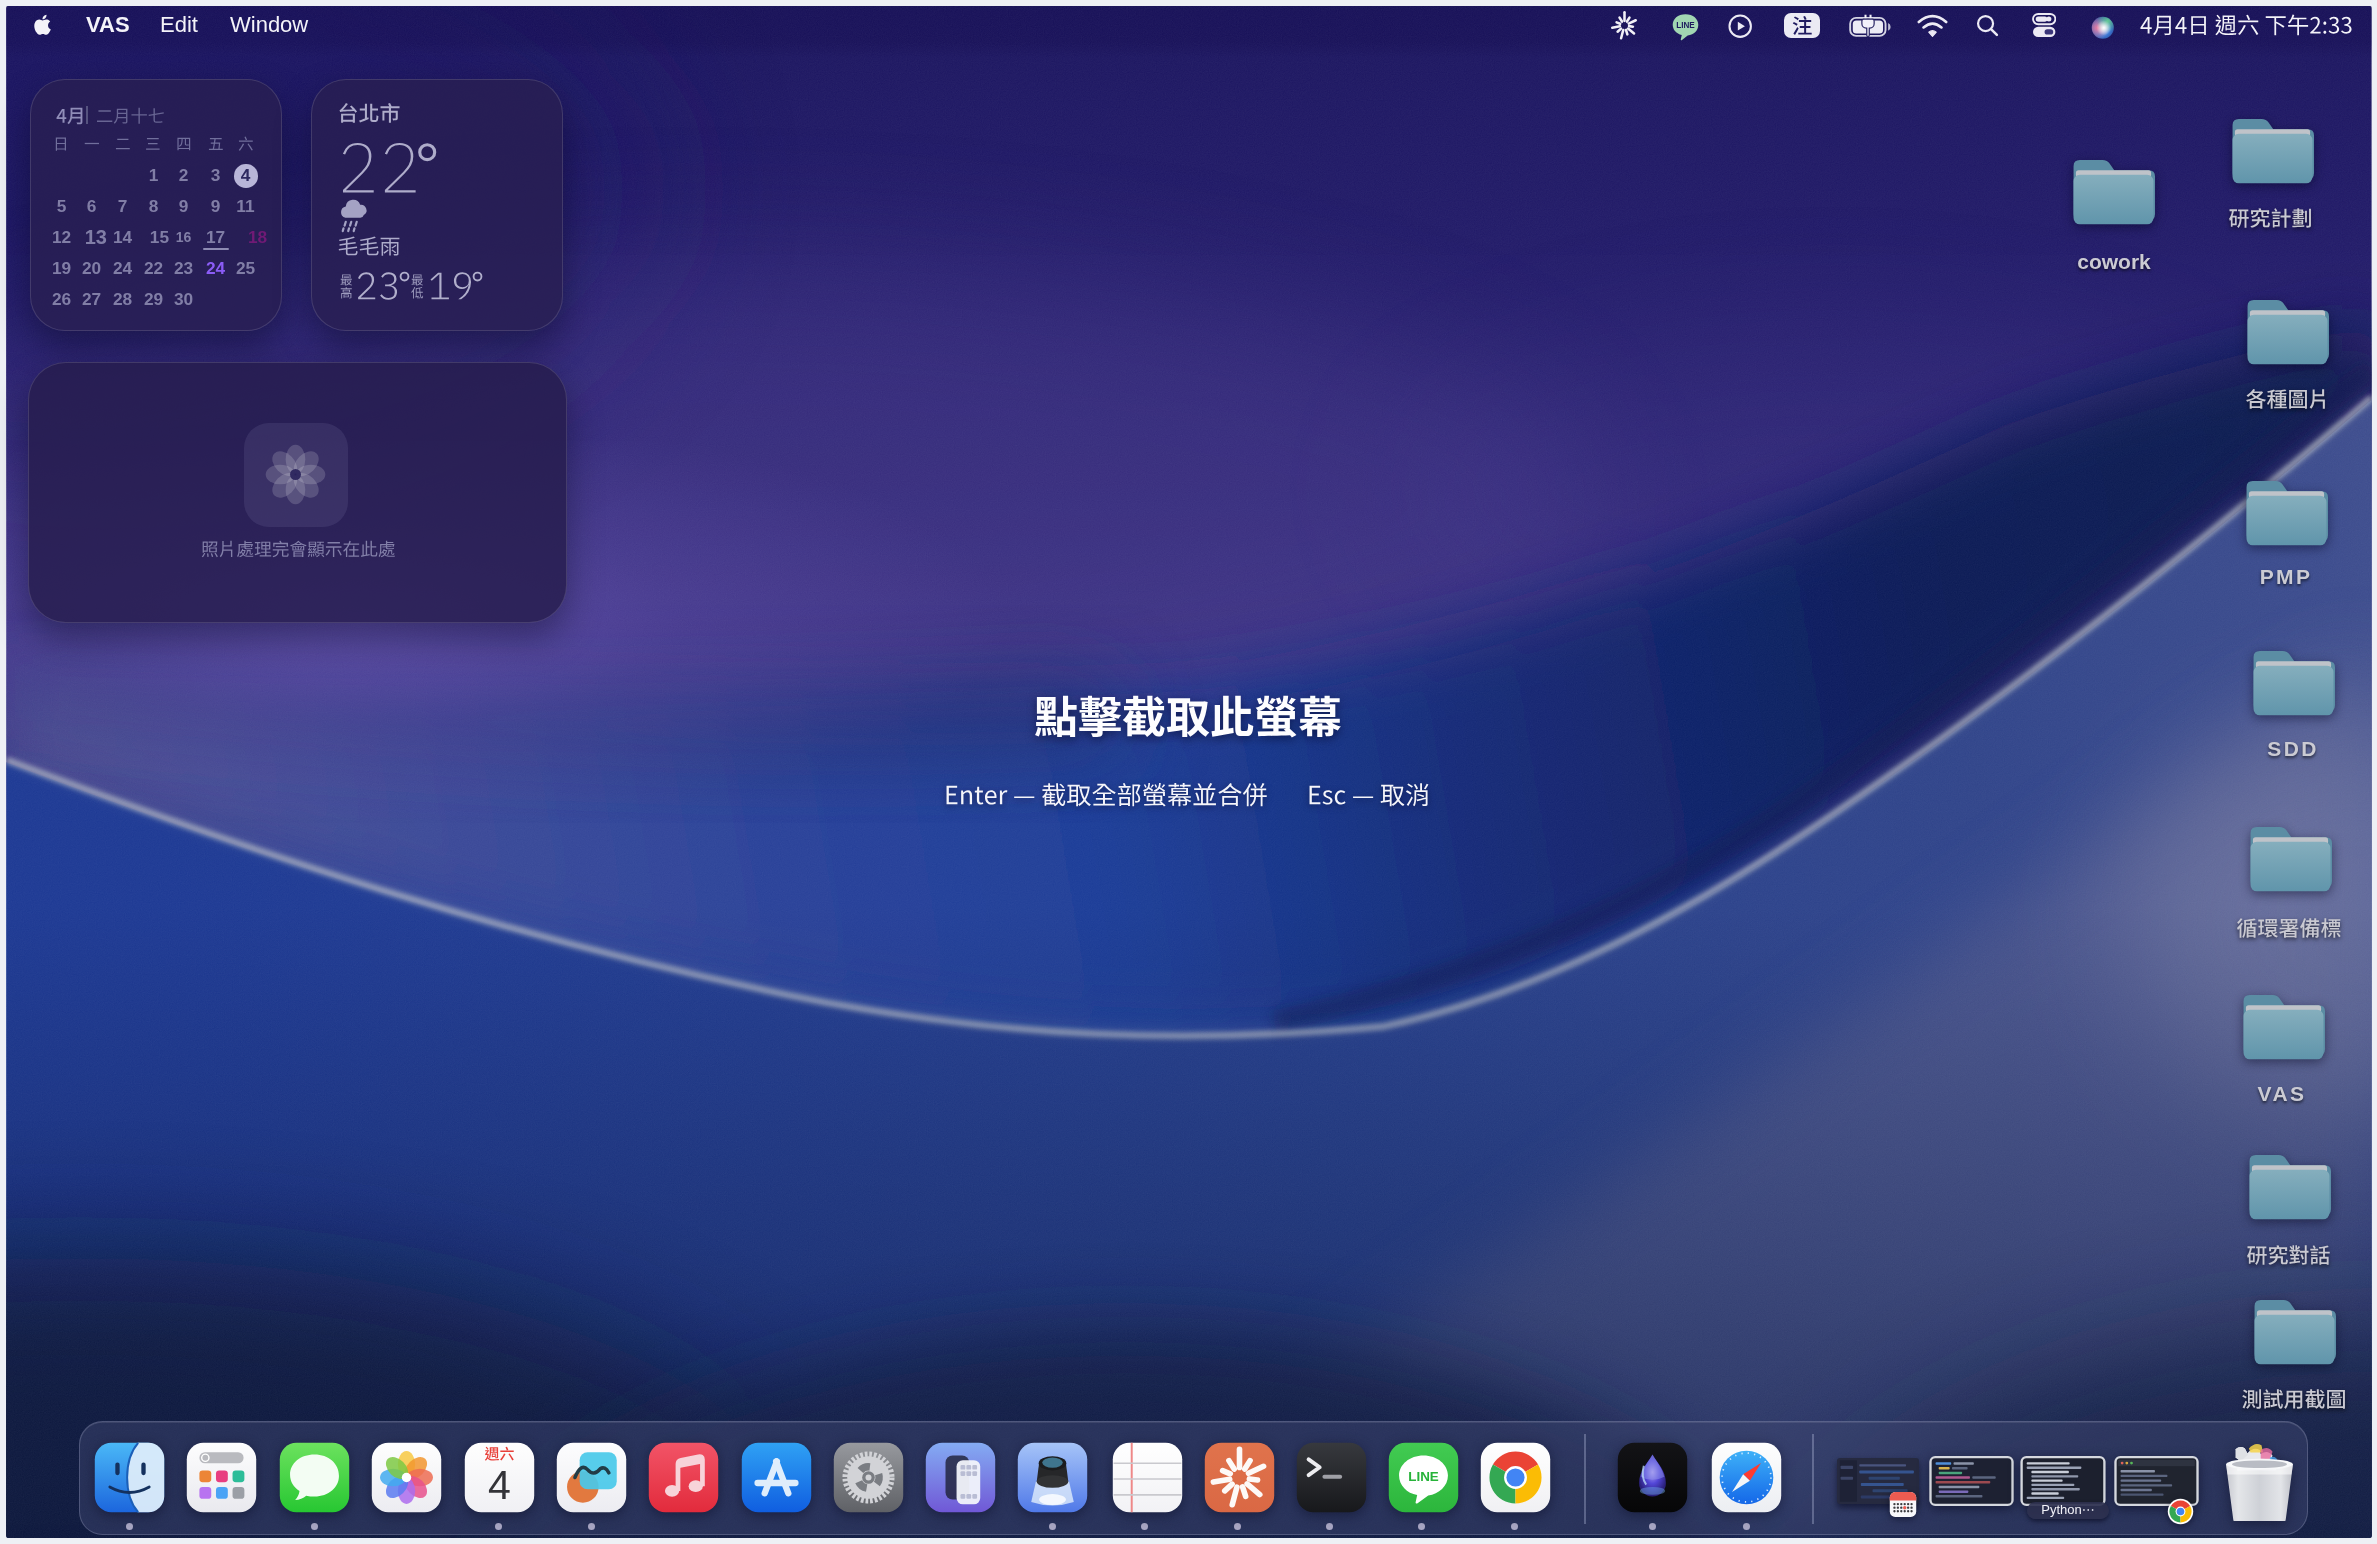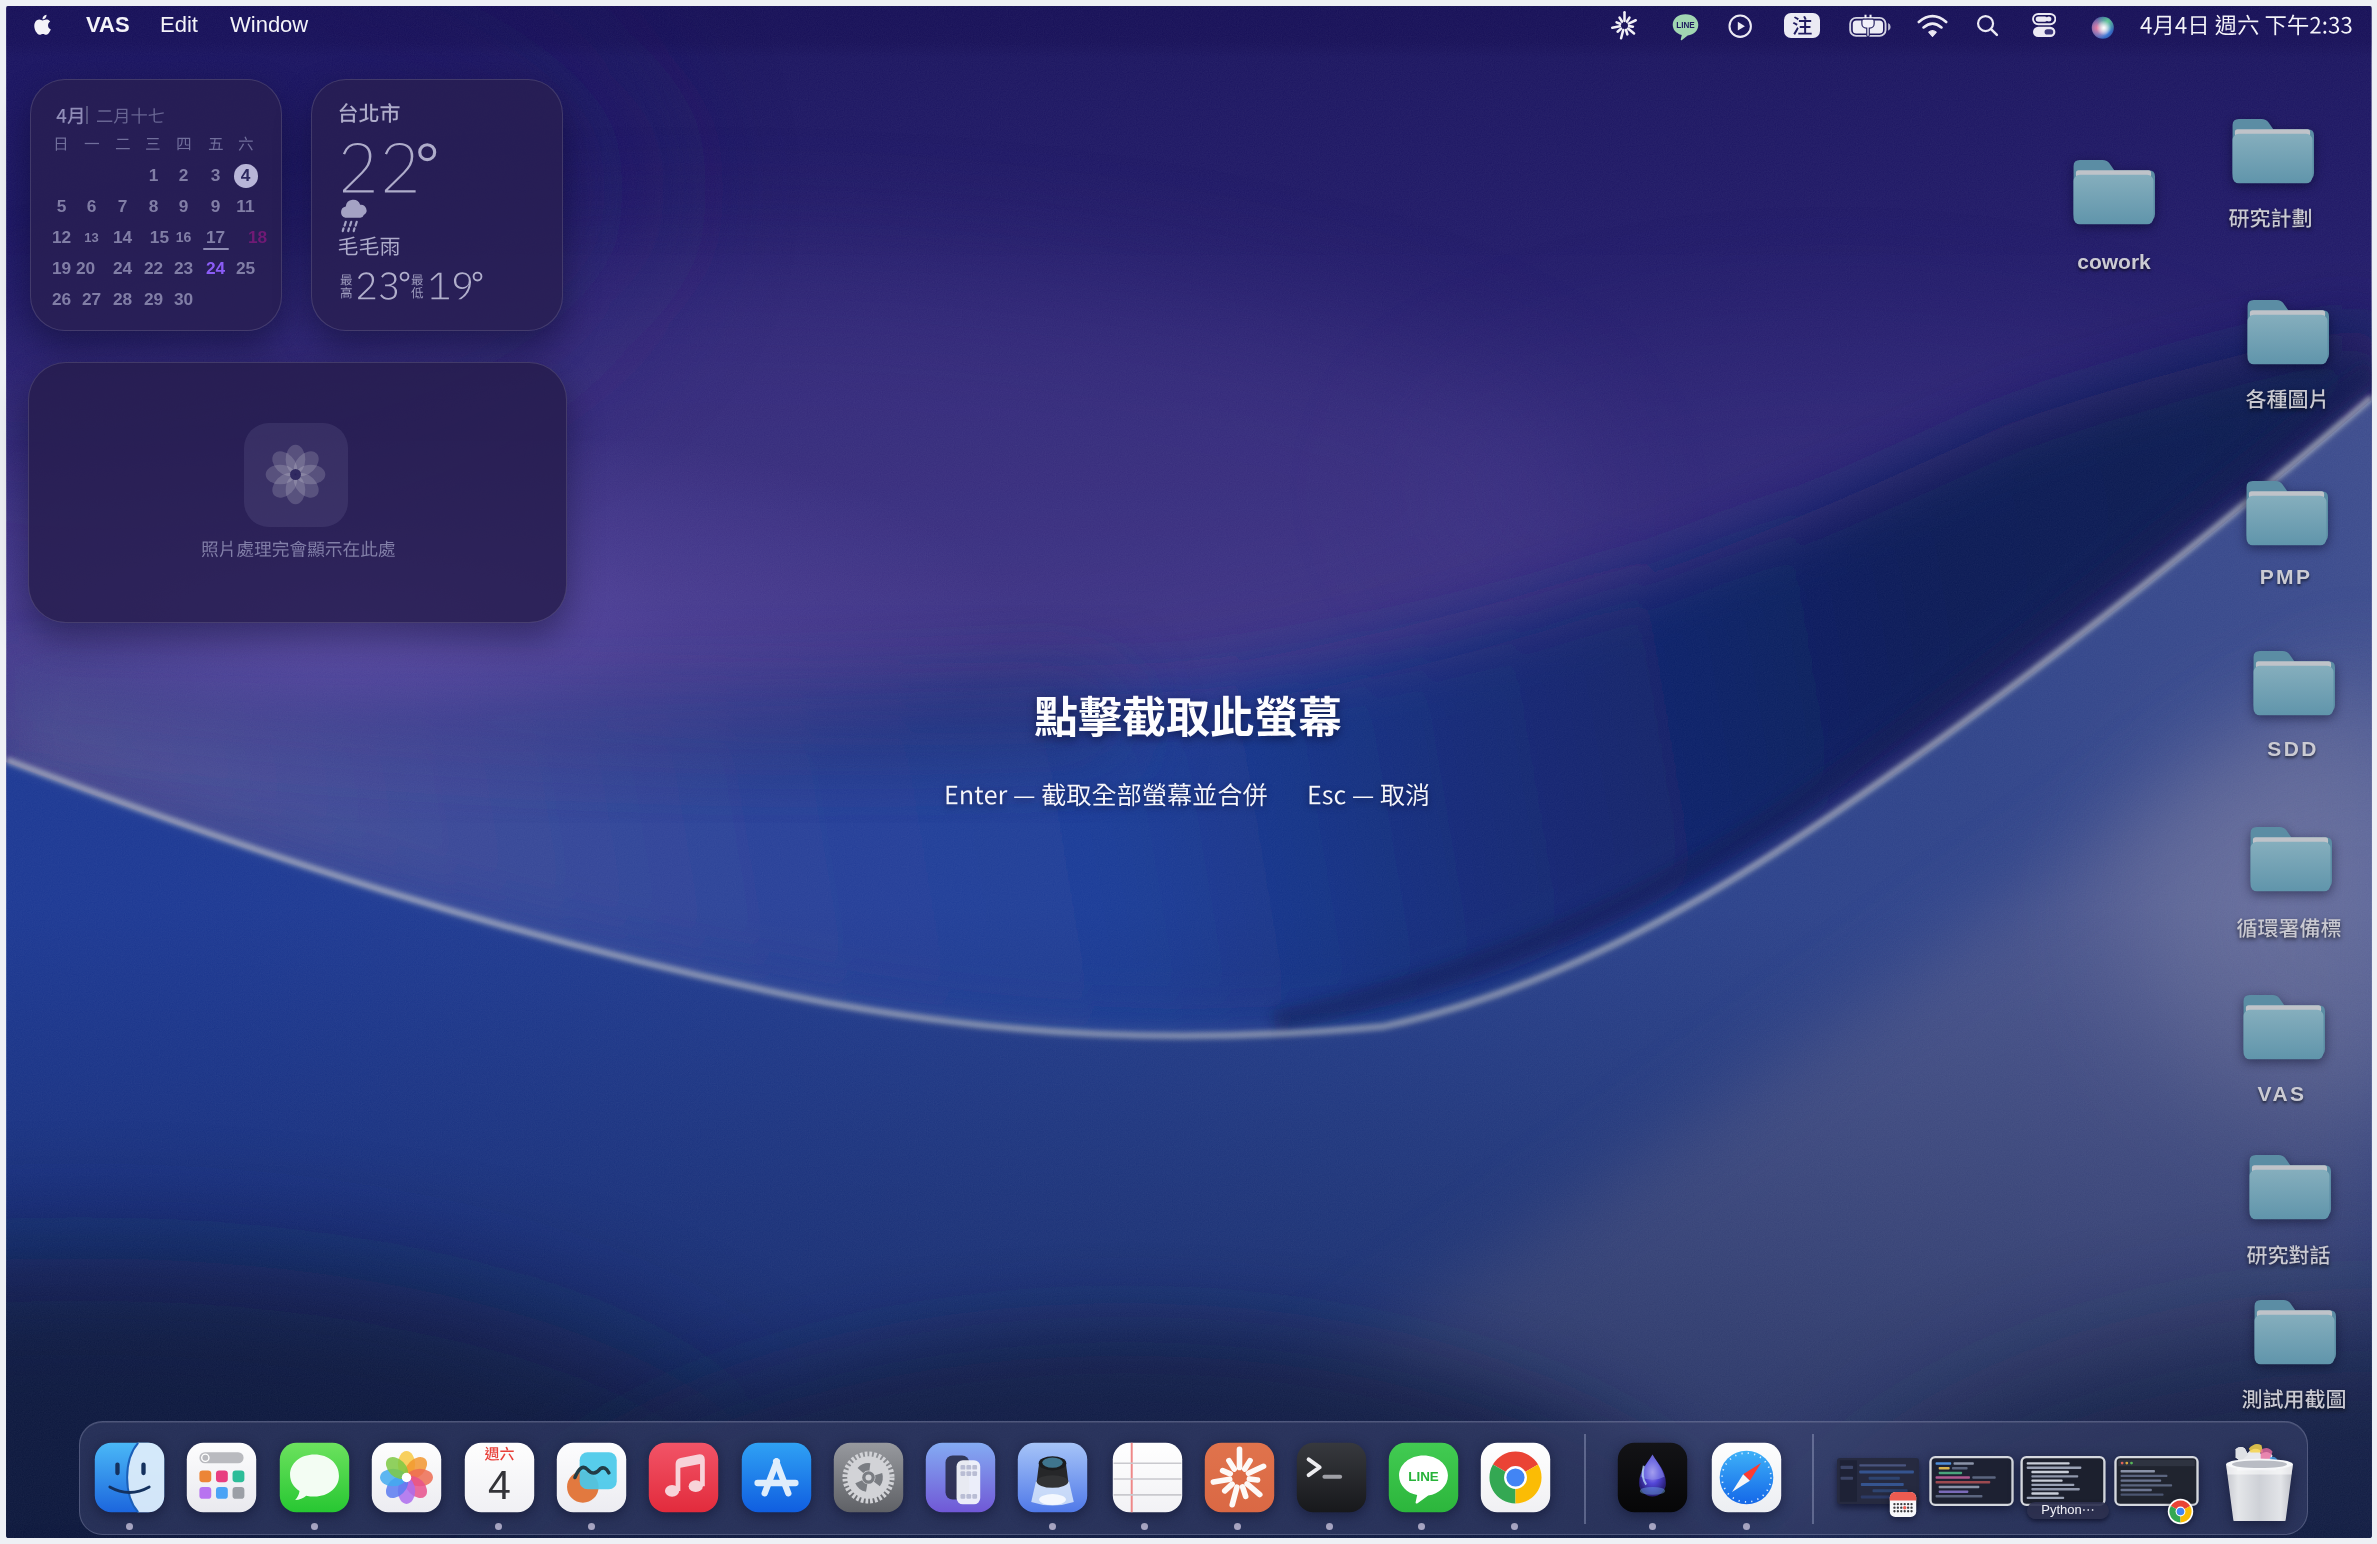--- a/index.html
+++ b/index.html
@@ -268,28 +268,28 @@
 <div class="abs" style="left:200px;top:164px;width:31px;height:23.6px;line-height:23.6px;text-align:center;font-size:17.3px;font-weight:600;color:#817ea6">3</div>
 <div class="abs" style="left:230px;top:164px;width:31px;height:23.6px;line-height:23.6px;text-align:center;font-size:17.3px;font-weight:600;color:#2e2960">4</div>
 <div class="abs" style="left:46px;top:195px;width:31px;height:23.6px;line-height:23.6px;text-align:center;font-size:17.3px;font-weight:600;color:#817ea6">5</div>
 <div class="abs" style="left:76px;top:195px;width:31px;height:23.6px;line-height:23.6px;text-align:center;font-size:17.3px;font-weight:600;color:#817ea6">6</div>
 <div class="abs" style="left:107px;top:195px;width:31px;height:23.6px;line-height:23.6px;text-align:center;font-size:17.3px;font-weight:600;color:#817ea6">7</div>
 <div class="abs" style="left:138px;top:195px;width:31px;height:23.6px;line-height:23.6px;text-align:center;font-size:17.3px;font-weight:600;color:#817ea6">8</div>
 <div class="abs" style="left:168px;top:195px;width:31px;height:23.6px;line-height:23.6px;text-align:center;font-size:17.3px;font-weight:600;color:#817ea6">9</div>
 <div class="abs" style="left:200px;top:195px;width:31px;height:23.6px;line-height:23.6px;text-align:center;font-size:17.3px;font-weight:600;color:#817ea6">9</div>
 <div class="abs" style="left:230px;top:195px;width:31px;height:23.6px;line-height:23.6px;text-align:center;font-size:17.3px;font-weight:600;color:#817ea6">11</div>
 <div class="abs" style="left:46px;top:226px;width:31px;height:23.6px;line-height:23.6px;text-align:center;font-size:17.3px;font-weight:600;color:#817ea6">12</div>
-<div class="abs" style="left:76px;top:226px;width:31px;height:23.6px;line-height:23.6px;text-align:center;font-size:13px;font-weight:600;color:#817ea6">13</div>
+<div class="abs" style="left:76px;top:226px;width:31px;height:23.6px;line-height:23.6px;text-align:right;font-size:20px;font-weight:600;color:#817ea6">13</div>
 <div class="abs" style="left:107px;top:226px;width:31px;height:23.6px;line-height:23.6px;text-align:center;font-size:17.3px;font-weight:600;color:#817ea6">14</div>
 <div class="abs" style="left:138px;top:226px;width:31px;height:23.6px;line-height:23.6px;text-align:right;font-size:17.3px;font-weight:600;color:#817ea6">15</div>
 <div class="abs" style="left:168px;top:226px;width:31px;height:23.6px;line-height:23.6px;text-align:center;font-size:14px;font-weight:700;color:#817ea6">16</div>
 <div class="abs" style="left:200px;top:226px;width:31px;height:23.6px;line-height:23.6px;text-align:center;font-size:17.3px;font-weight:600;color:#817ea6">17</div>
 <div class="abs" style="left:242px;top:226px;width:31px;height:23.6px;line-height:23.6px;text-align:center;font-size:17.3px;font-weight:600;color:#701a75">18</div>
 <div class="abs" style="left:46px;top:257px;width:31px;height:23.6px;line-height:23.6px;text-align:center;font-size:17.3px;font-weight:600;color:#817ea6">19</div>
-<div class="abs" style="left:76px;top:257px;width:31px;height:23.6px;line-height:23.6px;font-size:17.3px;font-weight:600;color:#817ea6">20</div>
+<div class="abs" style="left:76px;top:257px;width:31px;height:23.6px;line-height:23.6px;text-align:center;font-size:17.3px;font-weight:600;color:#817ea6">20</div>
 <div class="abs" style="left:107px;top:257px;width:31px;height:23.6px;line-height:23.6px;text-align:center;font-size:17.3px;font-weight:600;color:#817ea6">24</div>
 <div class="abs" style="left:138px;top:257px;width:31px;height:23.6px;line-height:23.6px;text-align:center;font-size:17.3px;font-weight:600;color:#817ea6">22</div>
 <div class="abs" style="left:168px;top:257px;width:31px;height:23.6px;line-height:23.6px;text-align:center;font-size:17.3px;font-weight:600;color:#817ea6">23</div>
 <div class="abs" style="left:200px;top:257px;width:31px;height:23.6px;line-height:23.6px;text-align:center;font-size:17.3px;font-weight:600;color:#8b5cf6">24</div>
 <div class="abs" style="left:230px;top:257px;width:31px;height:23.6px;line-height:23.6px;text-align:center;font-size:17.3px;font-weight:600;color:#817ea6">25</div>
 <div class="abs" style="left:46px;top:288px;width:31px;height:23.6px;line-height:23.6px;text-align:center;font-size:17.3px;font-weight:600;color:#817ea6">26</div>
 <div class="abs" style="left:76px;top:288px;width:31px;height:23.6px;line-height:23.6px;text-align:center;font-size:17.3px;font-weight:600;color:#817ea6">27</div>
 <div class="abs" style="left:107px;top:288px;width:31px;height:23.6px;line-height:23.6px;text-align:center;font-size:17.3px;font-weight:600;color:#817ea6">28</div>
 <div class="abs" style="left:138px;top:288px;width:31px;height:23.6px;line-height:23.6px;text-align:center;font-size:17.3px;font-weight:600;color:#817ea6">29</div>
 <div class="abs" style="left:168px;top:288px;width:31px;height:23.6px;line-height:23.6px;text-align:center;font-size:17.3px;font-weight:600;color:#817ea6">30</div>

